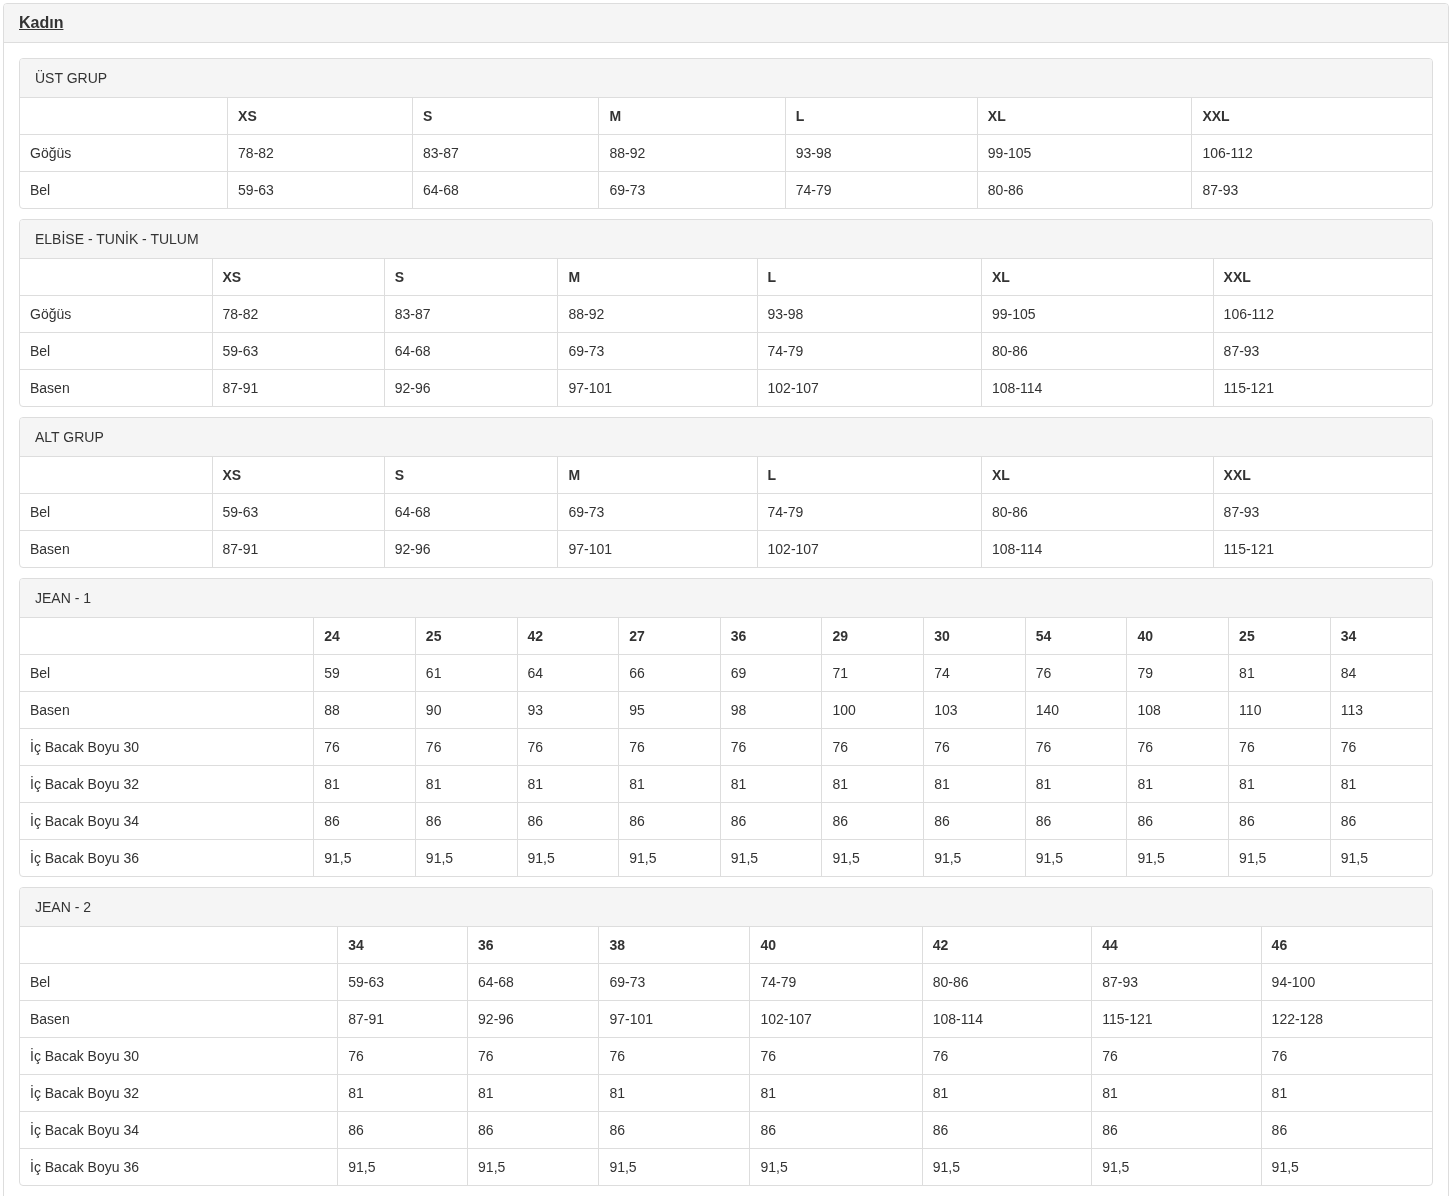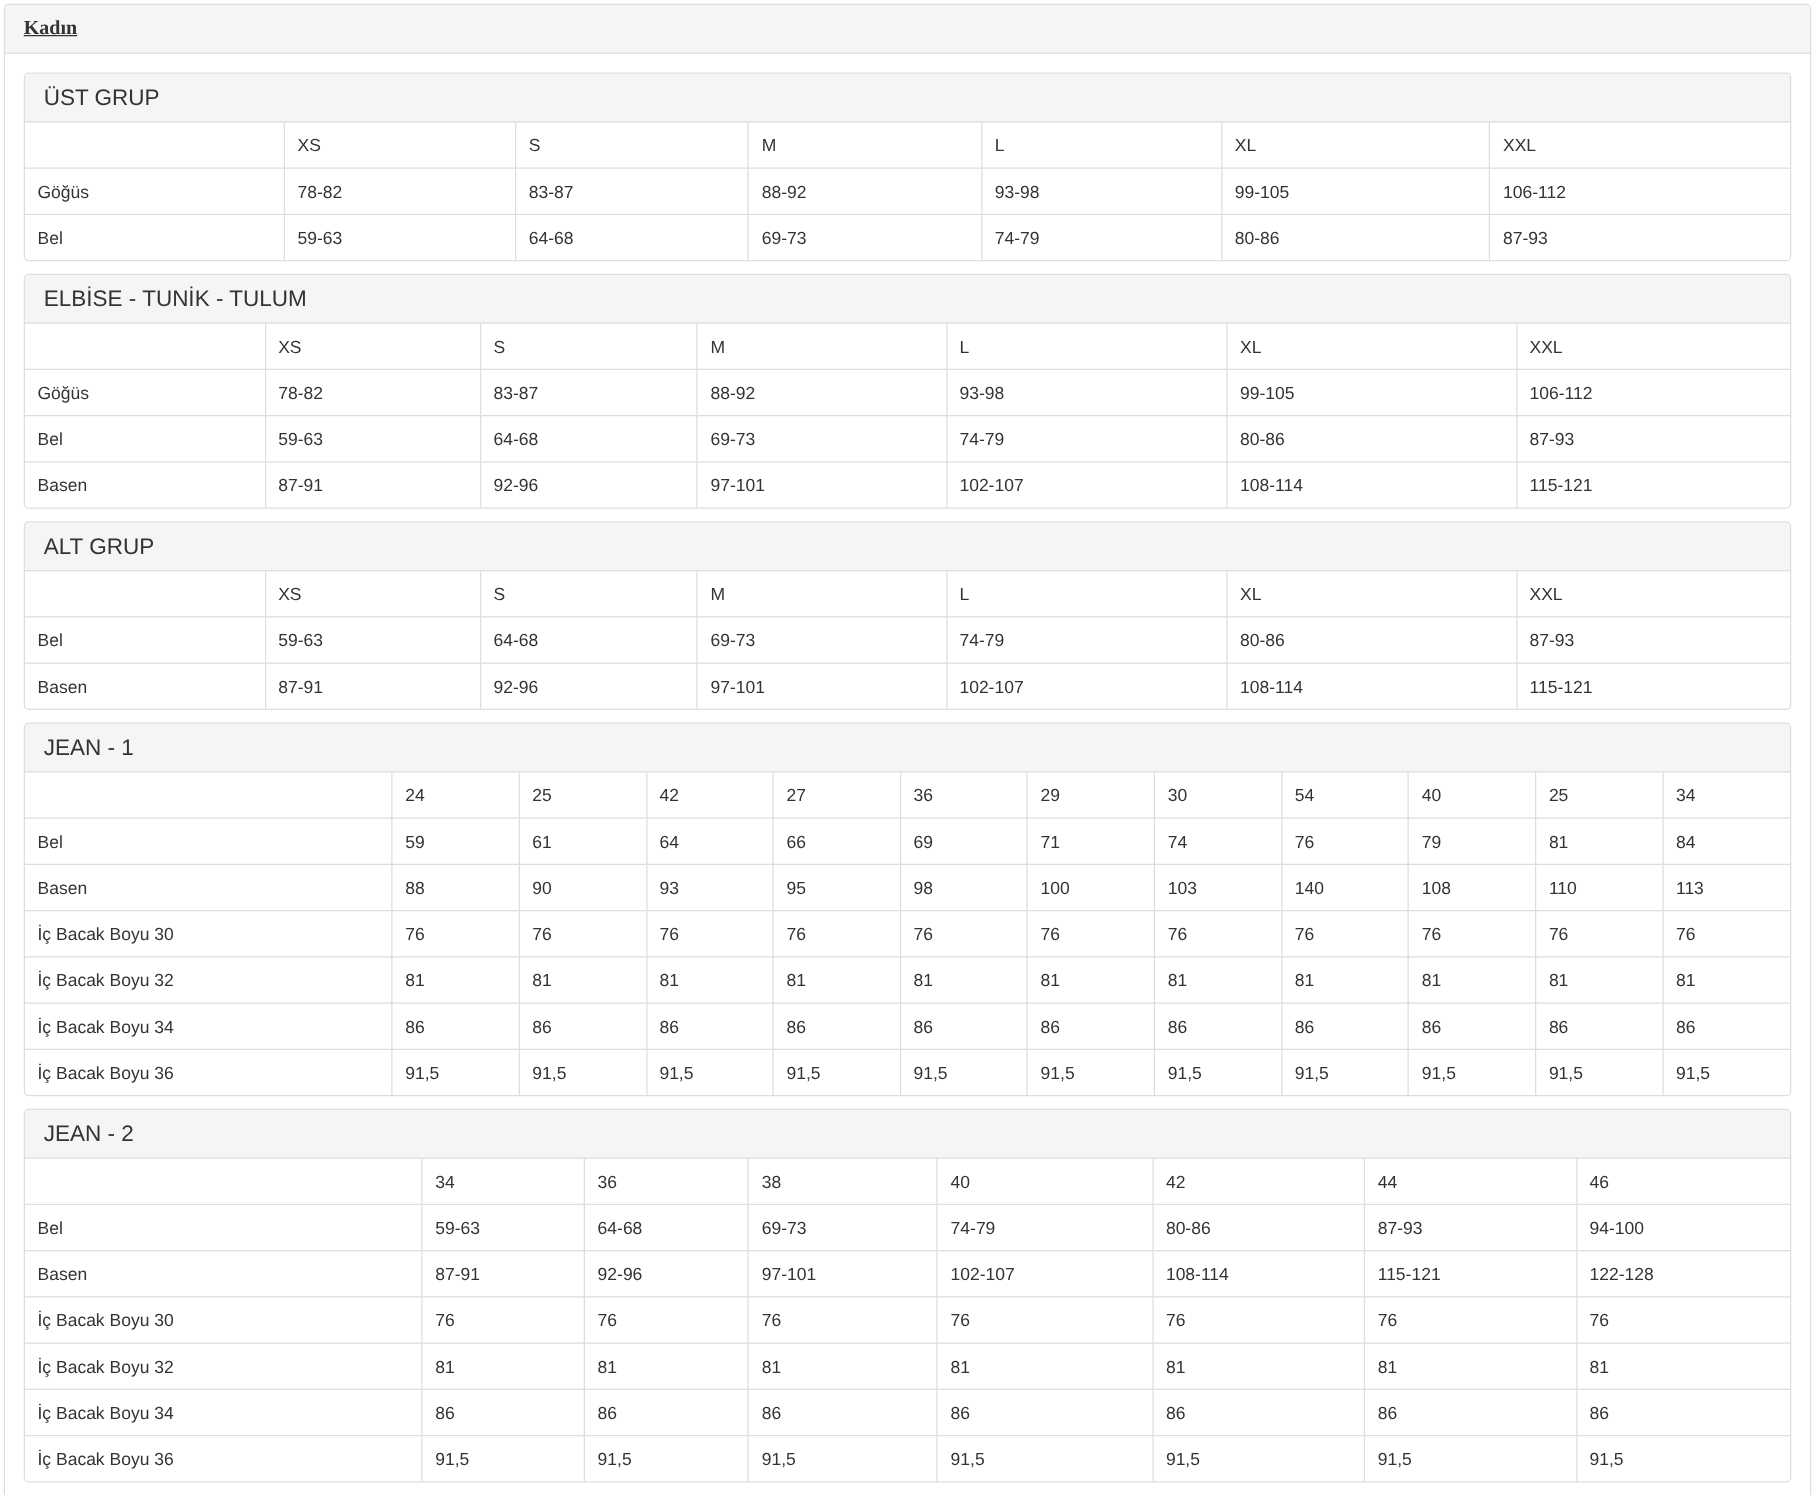--- a/index.html
+++ b/index.html
@@ -21,61 +21,60 @@
     margin:3px;
     background:#fff;
     overflow:hidden;
   }
   .page-heading{
     background:var(--heading-bg);
     padding:10px 15px;
     border-bottom:1px solid var(--border);
     font-size:16px;
     font-weight:bold;
-    font-family:Liberation Serif, serif;
   }
   .page-heading span{
     text-decoration:underline;
     cursor:pointer;
   }
   .page-body{
     padding:15px;
   }
   .panel{
     border:1px solid var(--border);
     border-radius:4px;
     background:#fff;
     margin-bottom:10px;
     overflow:hidden;
   }
   .panel:last-child{margin-bottom:12px;}
   .panel-heading{
     background:var(--heading-bg);
     padding:9px 15px;
     border-bottom:1px solid var(--border);
-    font-size:18px;
+    font-size:14px;
     line-height:20px;
   }
   table{
     width:100%;
     border-collapse:collapse;
     table-layout:fixed;
     font-size:14px;
     color:var(--text);
   }
   th,td{
     border:1px solid var(--border);
     padding:8px 10px;
     text-align:left;
     line-height:20px;
     font-weight:normal;
     white-space:nowrap;
     overflow:hidden;
   }
-  thead th{font-weight:normal;}
+  thead th{font-weight:bold;}
   
   tr > *:first-child{border-left:0;}
   tr > *:last-child{border-right:0;}
   thead tr:first-child > *{border-top:0;}
   tbody tr:last-child > *{border-bottom:0;}
 
   
   .t-0 col:nth-child(1){width:14.7%}
   .t-0 col:nth-child(2){width:13.1%}
   .t-0 col:nth-child(3){width:13.2%}

